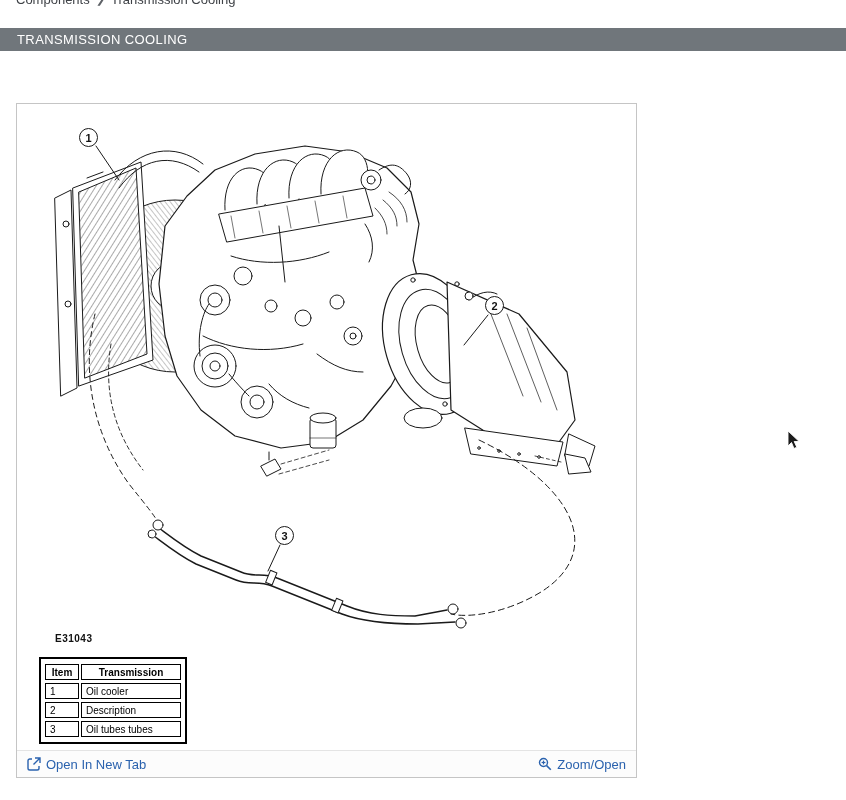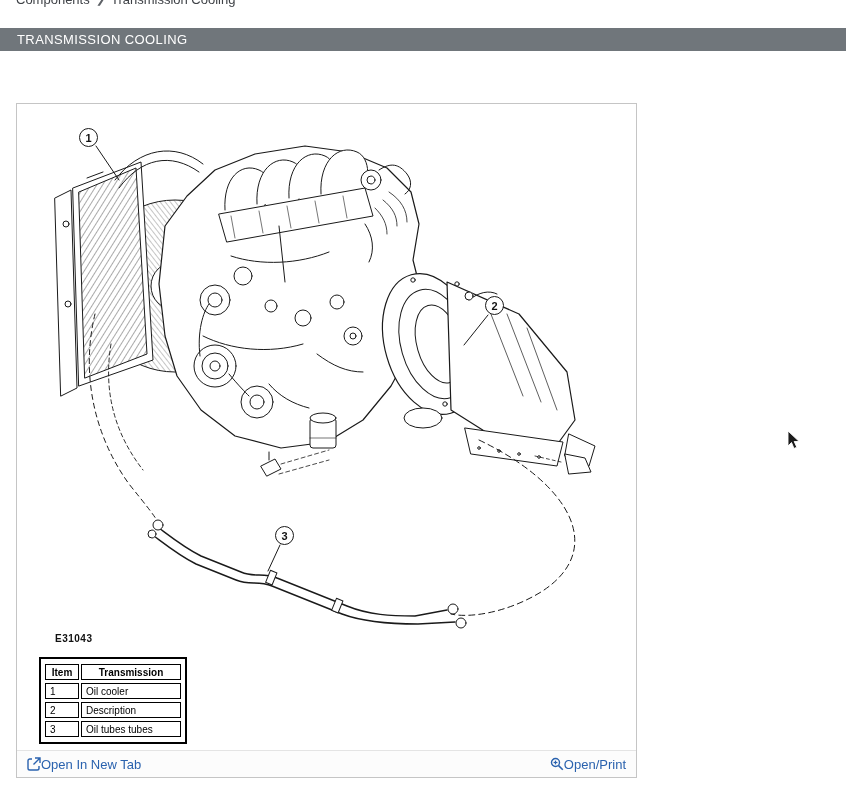--- a/index.html
+++ b/index.html
@@ -49,21 +49,21 @@
   .parts-table td{font-weight:normal;text-align:left;}
   .col-item{min-width:24px;}
   .col-desc{min-width:90px;}
   
   .card-footer{
     position:absolute;left:0;right:0;bottom:0;height:27px;background:#fcfcfc;
     border-top:1px solid #e4e4e4;display:flex;align-items:center;
     justify-content:space-between;padding:0 10px;box-sizing:border-box;
   }
   .link{
-    display:flex;align-items:center;color:#2a62ae;font-size:13px;
+    display:flex;align-items:center;gap:5px;color:#2a62ae;font-size:13px;
     text-decoration:none;cursor:pointer;
   }
   .link .ic{display:flex;align-items:center;}
   
   .cursor{position:absolute;left:787px;top:430px;pointer-events:none;}
 </style>
 </head>
 <body>
 
 <div class="breadcrumb">
@@ -235,21 +235,21 @@
     </a>
     <a class="link">
       <span class="ic">
         <svg width="14" height="14" viewBox="0 0 14 14">
           <circle cx="5.5" cy="5.5" r="4" stroke="#2a62ae" fill="none" stroke-width="1.4"></circle>
           <line x1="8.6" y1="8.6" x2="12.8" y2="12.8" stroke="#2a62ae" stroke-width="1.6"></line>
           <line x1="3.6" y1="5.5" x2="7.4" y2="5.5" stroke="#2a62ae" stroke-width="1.2"></line>
           <line x1="5.5" y1="3.6" x2="5.5" y2="7.4" stroke="#2a62ae" stroke-width="1.2"></line>
         </svg>
       </span>
-      <span>Open/Print</span>
+      <span>Zoom/Open</span>
     </a>
   </div>
 </div>
 
 <div class="cursor">
   <svg width="16" height="20" viewBox="0 0 16 20">
     <path d="M1,1 L1,16 L4.5,12.5 L7,18.5 L9.8,17.2 L7.2,11.5 L12.2,11.5 Z" fill="#1b1b1b" stroke="#ffffff" stroke-width="0.9"></path>
   </svg>
 </div>
 

